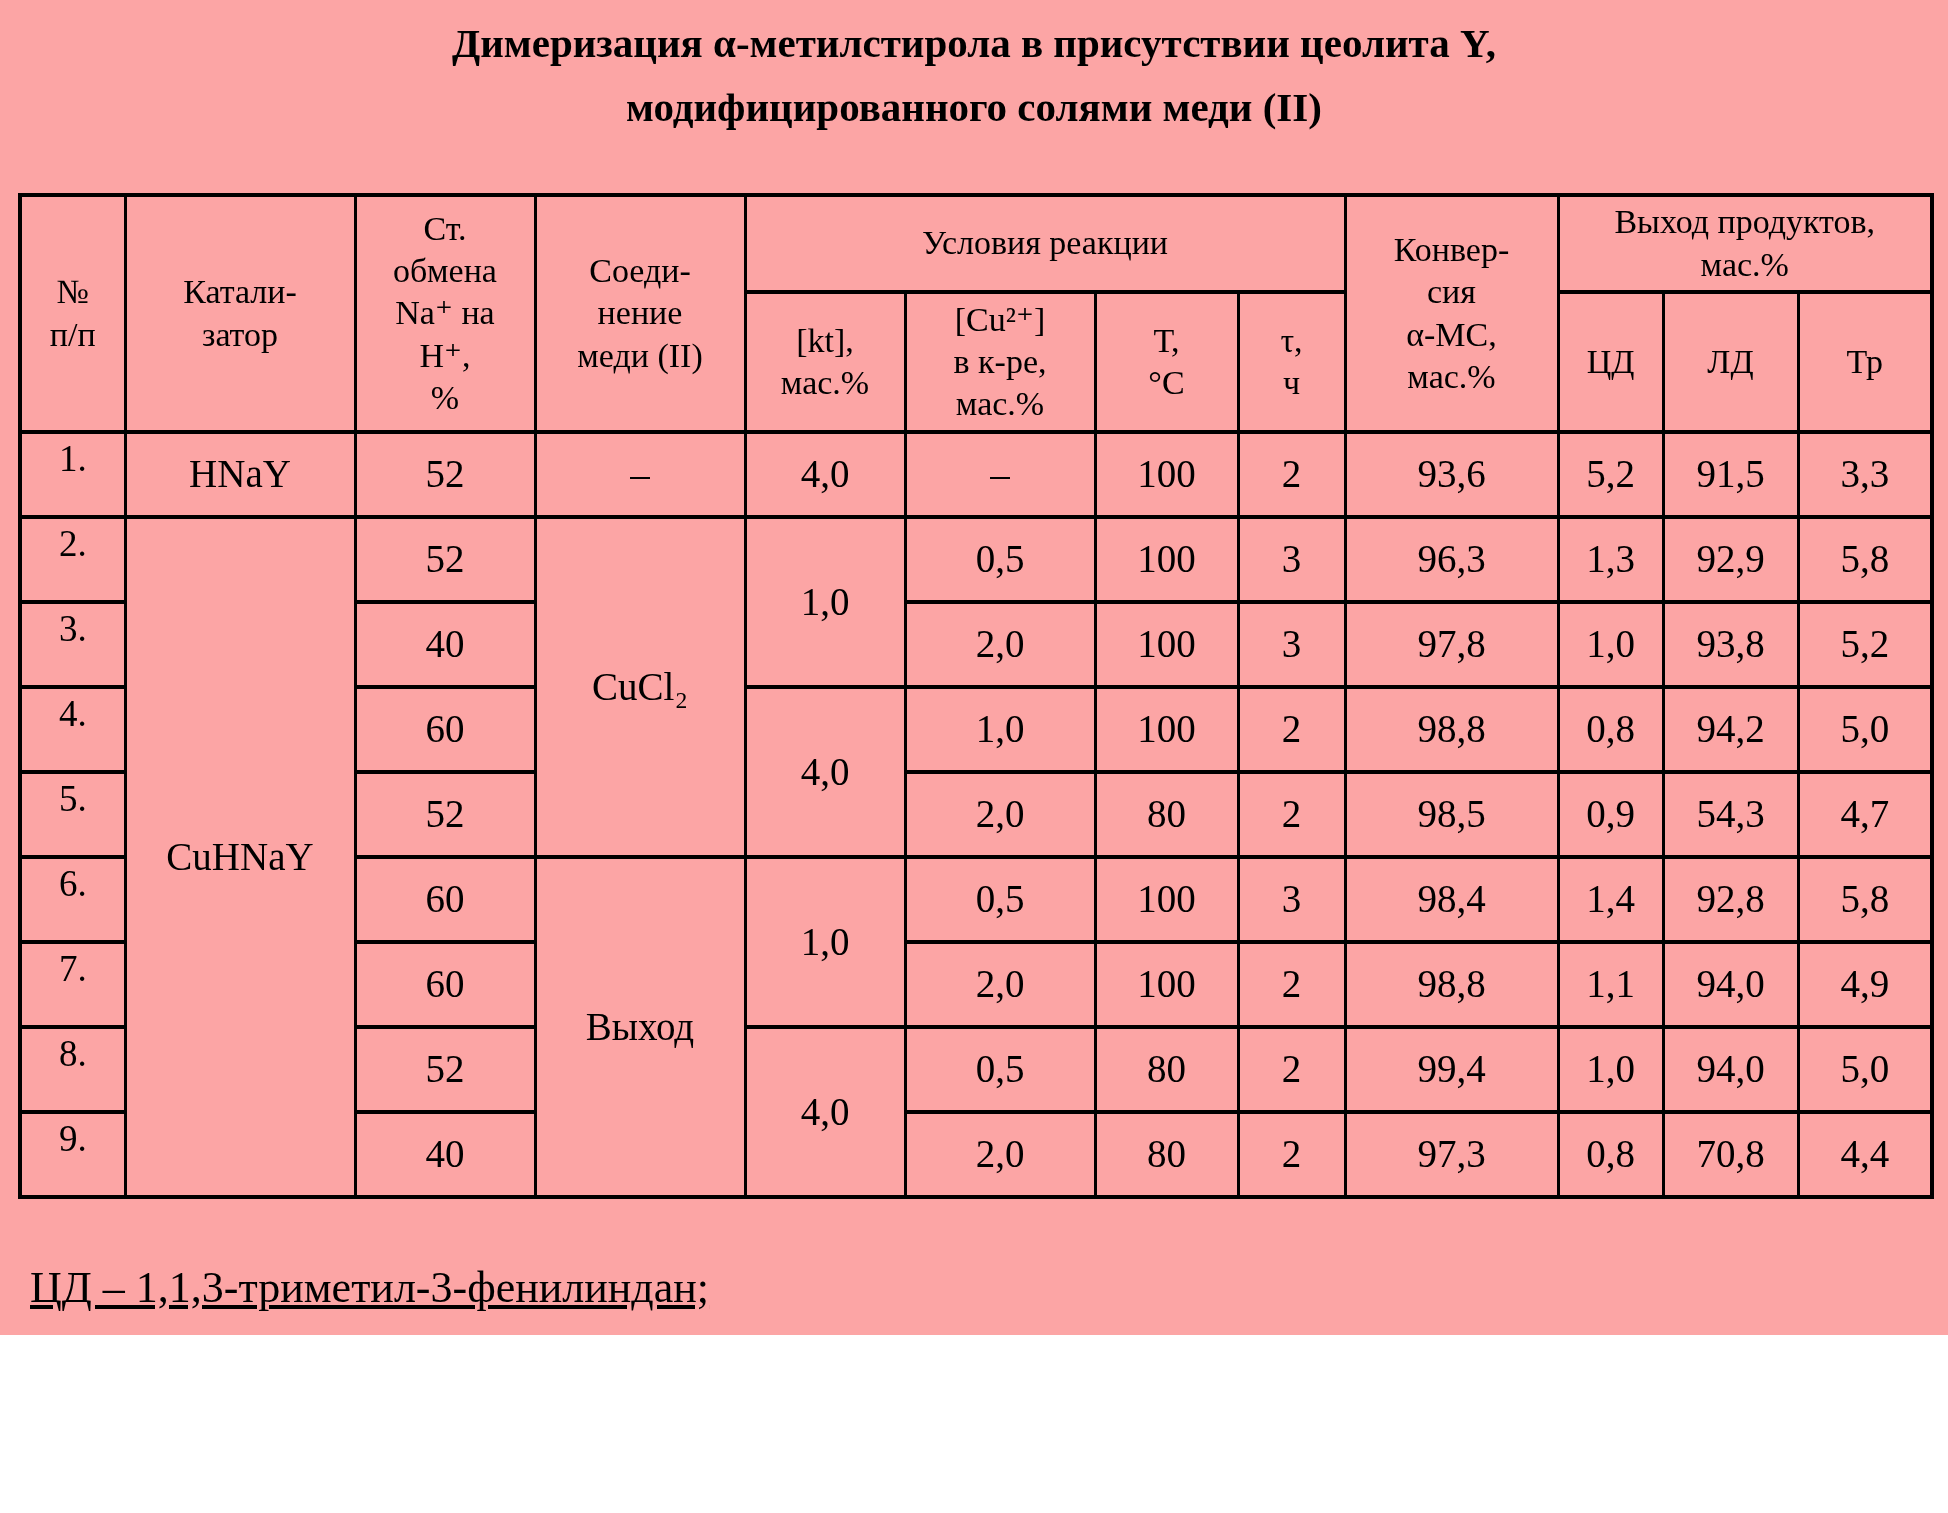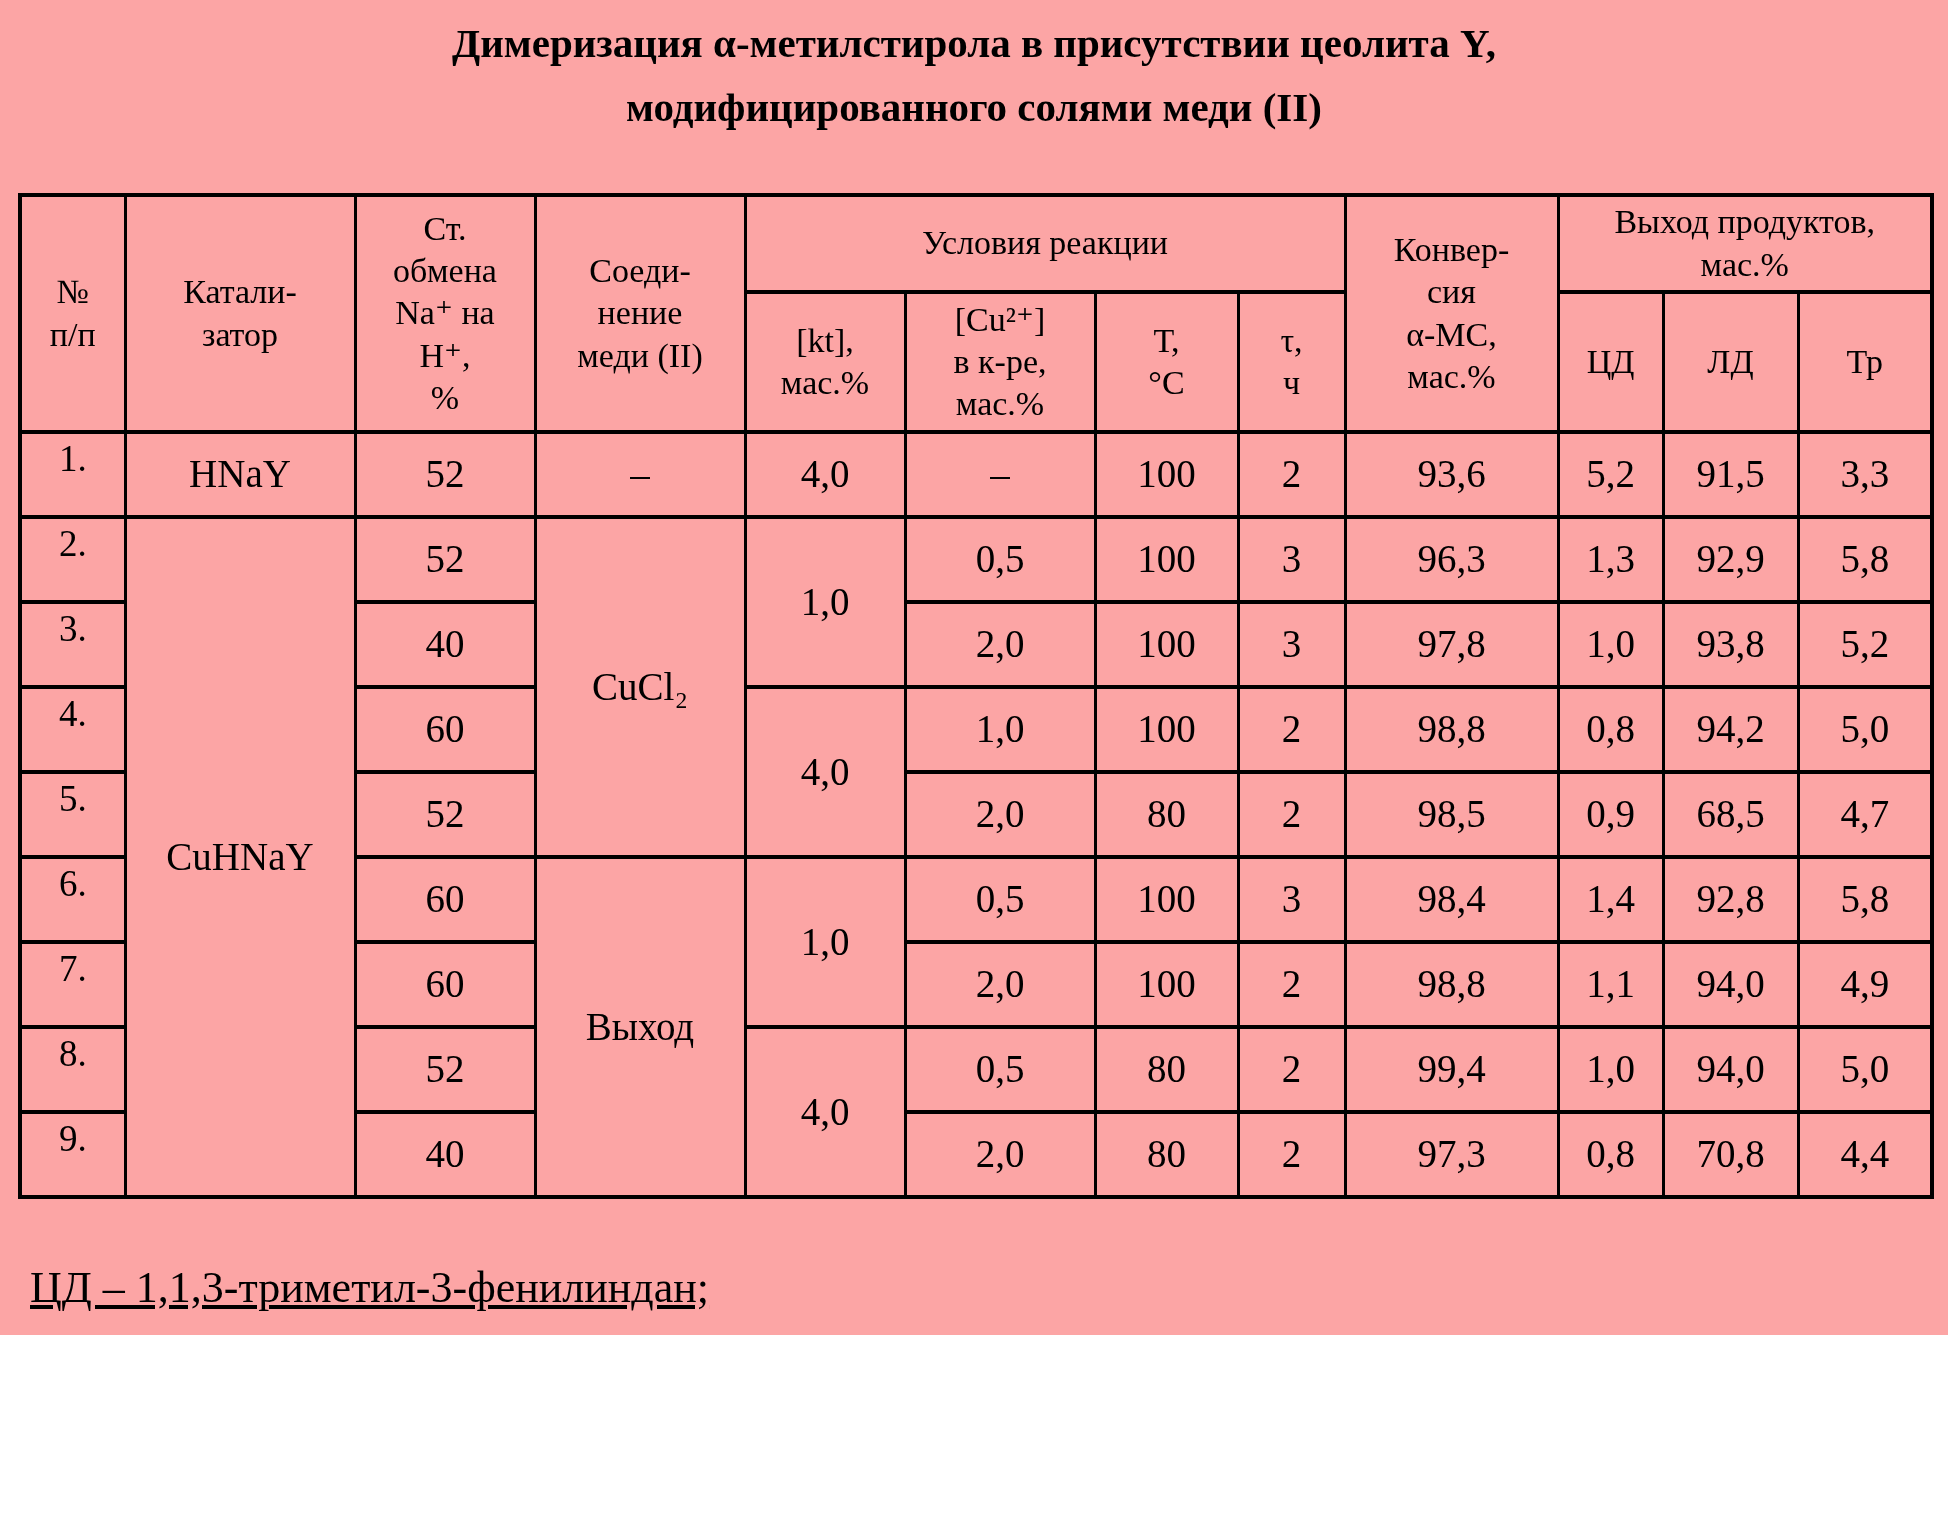--- a/index.html
+++ b/index.html
@@ -192,21 +192,21 @@
         <td>5,0</td>
       </tr>
       <tr>
         <td class="num">5.</td>
         <td>52</td>
         <td>2,0</td>
         <td>80</td>
         <td>2</td>
         <td>98,5</td>
         <td>0,9</td>
-        <td>68,5</td>
+        <td>54,3</td>
         <td>4,7</td>
       </tr>
       <tr>
         <td class="num">6.</td>
         <td>60</td>
         <td rowspan="4">Выход</td>
         <td rowspan="2">1,0</td>
         <td>0,5</td>
         <td>100</td>
         <td>3</td>

